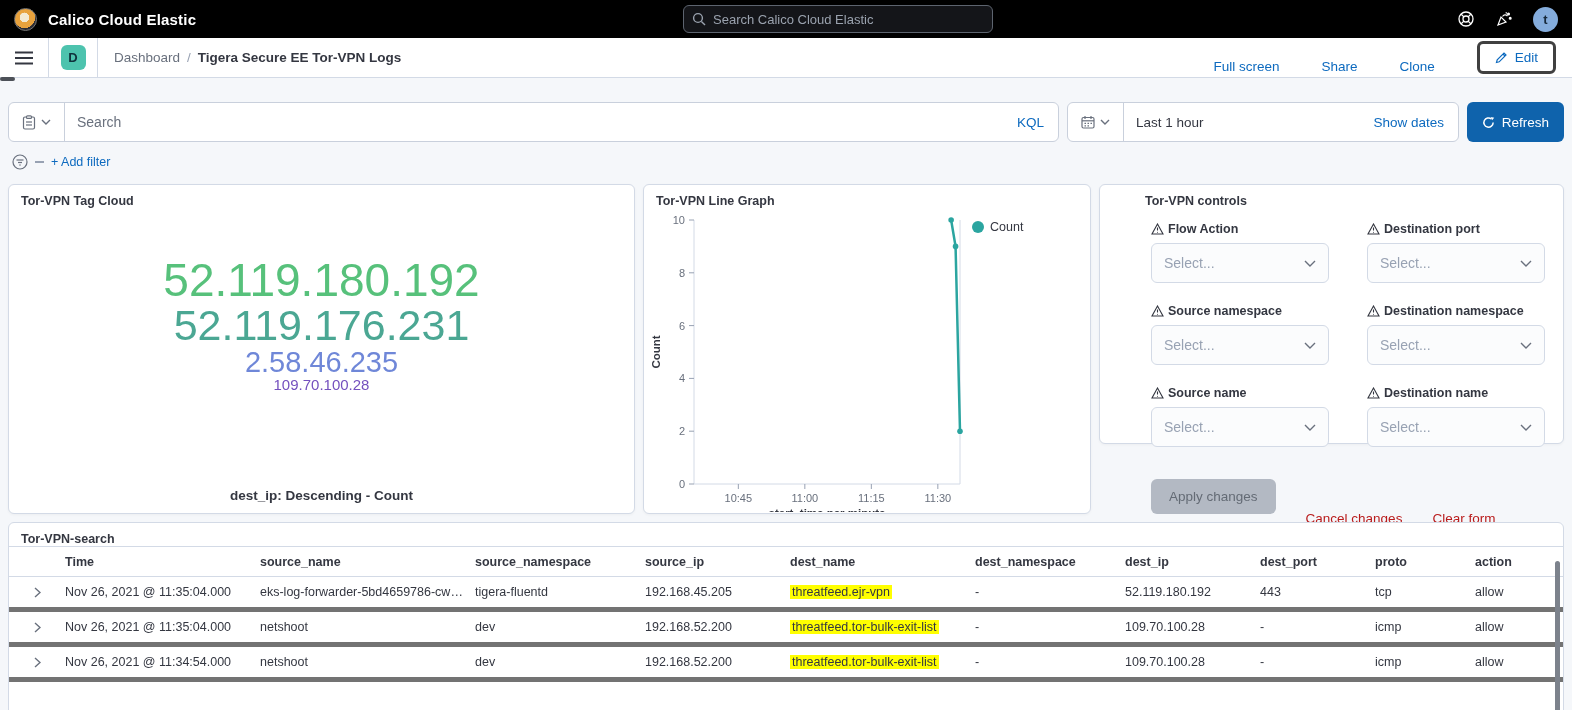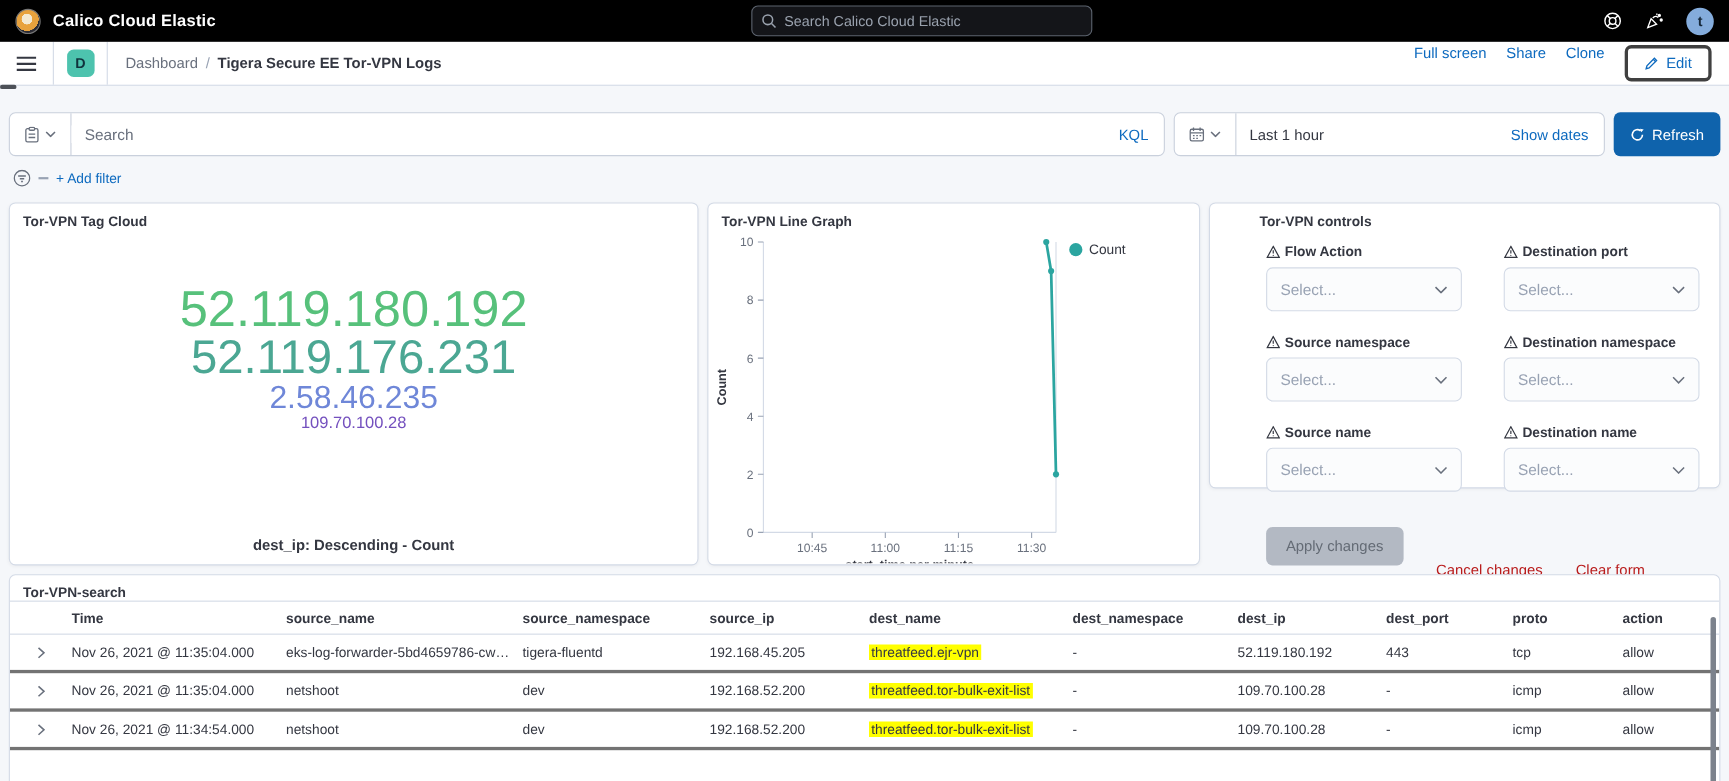--- a/index.html
+++ b/index.html
@@ -20,21 +20,21 @@
 
   
   .navbar { height:40px; background:#fff; border-bottom:1px solid #D3DAE6; display:flex; align-items:center; padding:0 16px 0 0; }
   .hamburger { width:49px; height:100%; display:flex; align-items:center; justify-content:center; border-right:1px solid #D3DAE6; }
   .app-badge-wrap { width:49px; height:100%; display:flex; align-items:center; justify-content:center; border-right:1px solid #D3DAE6; }
   .app-badge { width:25px; height:25px; border-radius:6px; background:#4DC3AE; color:#10323c; font-weight:700; font-size:13px; display:flex; align-items:center; justify-content:center; }
   .crumbs { margin-left:16px; font-size:13.5px; display:flex; align-items:center; gap:7px; }
   .crumb-root { color:#69707D; }
   .crumb-sep { color:#98A2B3; }
   .crumb-current { color:#343741; font-weight:700; }
-  .nav-actions { margin-left:auto; display:flex; align-items:flex-start; gap:18px; }
+  .nav-actions { margin-left:auto; display:flex; align-items:flex-end; gap:42px; }
   .nav-link { color:#0d6abf; font-size:13.5px; cursor:pointer; }
   .edit-btn { display:flex; align-items:center; gap:7px; border:3px solid #404040; border-radius:6px; padding:6px 15px; color:#0d6abf; font-size:13.5px; font-weight:500; background:#fff; cursor:pointer; }
 
   .mini-scroll { position:absolute; left:0; top:77px; width:15px; height:4px; background:#4d5158; border-radius:2px; }
 
   
   .querybar { display:flex; gap:8px; margin:24px 8px 0 8px; height:40px; }
   .search-group { flex:1; background:#fff; border:1px solid #c9d0dc; border-radius:6px; display:flex; align-items:center; }
   .sq-btn { width:56px; height:100%; display:flex; align-items:center; justify-content:center; gap:5px; border-right:1px solid #c9d0dc; cursor:pointer; }
   .search-group input { flex:1; border:none; outline:none; font-size:14px; padding:0 12px; color:#343741; font-family:"Liberation Sans",sans-serif; }
@@ -70,21 +70,21 @@
   .ctl-buttons { display:flex; align-items:center; gap:30px; margin-top:20px; }
   .apply-btn { background:#B3B9C3; color:#646B75; border:none; border-radius:6px; padding:10px 18px; font-size:13.5px; font-weight:500; font-family:"Liberation Sans",sans-serif; cursor:not-allowed; }
   .ghost-btn { color:#b91c1c; font-size:13.5px; cursor:pointer;margin-top:44px; }
 
   
   .table-panel { margin:8px 8px 0 8px; background:#fff; border:1px solid #D3DAE6; border-radius:6px; height:200px; position:relative; overflow:hidden; }
   .pag-row { display:flex; align-items:center; justify-content:flex-end; gap:8px; padding:8px 26px 6px 0; font-size:13px; color:#565d66; }
   .pag-btn { width:30px; height:24px; border:none; background:#ebeef4; border-radius:4px; display:flex; align-items:center; justify-content:center; cursor:pointer; }
   .t-grid { display:grid; grid-template-columns:56px 195px 215px 170px 145px 185px 150px 135px 115px 100px 1fr; align-items:center; }
   .t-head { height:31px; border-top:1px solid #D3DAE6; border-bottom:1px solid #D3DAE6; font-size:12.5px; font-weight:700; color:#343741; }
-  .t-row { height:35px; border-bottom:3px solid #737373; font-size:12.5px; color:#343741; }
+  .t-row { height:35px; border-bottom:5px solid #737373; font-size:12.5px; color:#343741; }
   .t-cell { overflow:hidden; white-space:nowrap; text-overflow:ellipsis; padding-right:8px; }
   .t-expand { display:flex; justify-content:center; cursor:pointer; }
   .hl { background:#FFFF00; padding:1px 2px; }
   .vscroll { position:absolute; right:3px; top:38px; width:5px; height:160px; background:#7c828c; border-radius:3px; }
 </style>
 </head>
 <body>
 
 <div class="topbar">
   <div class="logo"></div>

